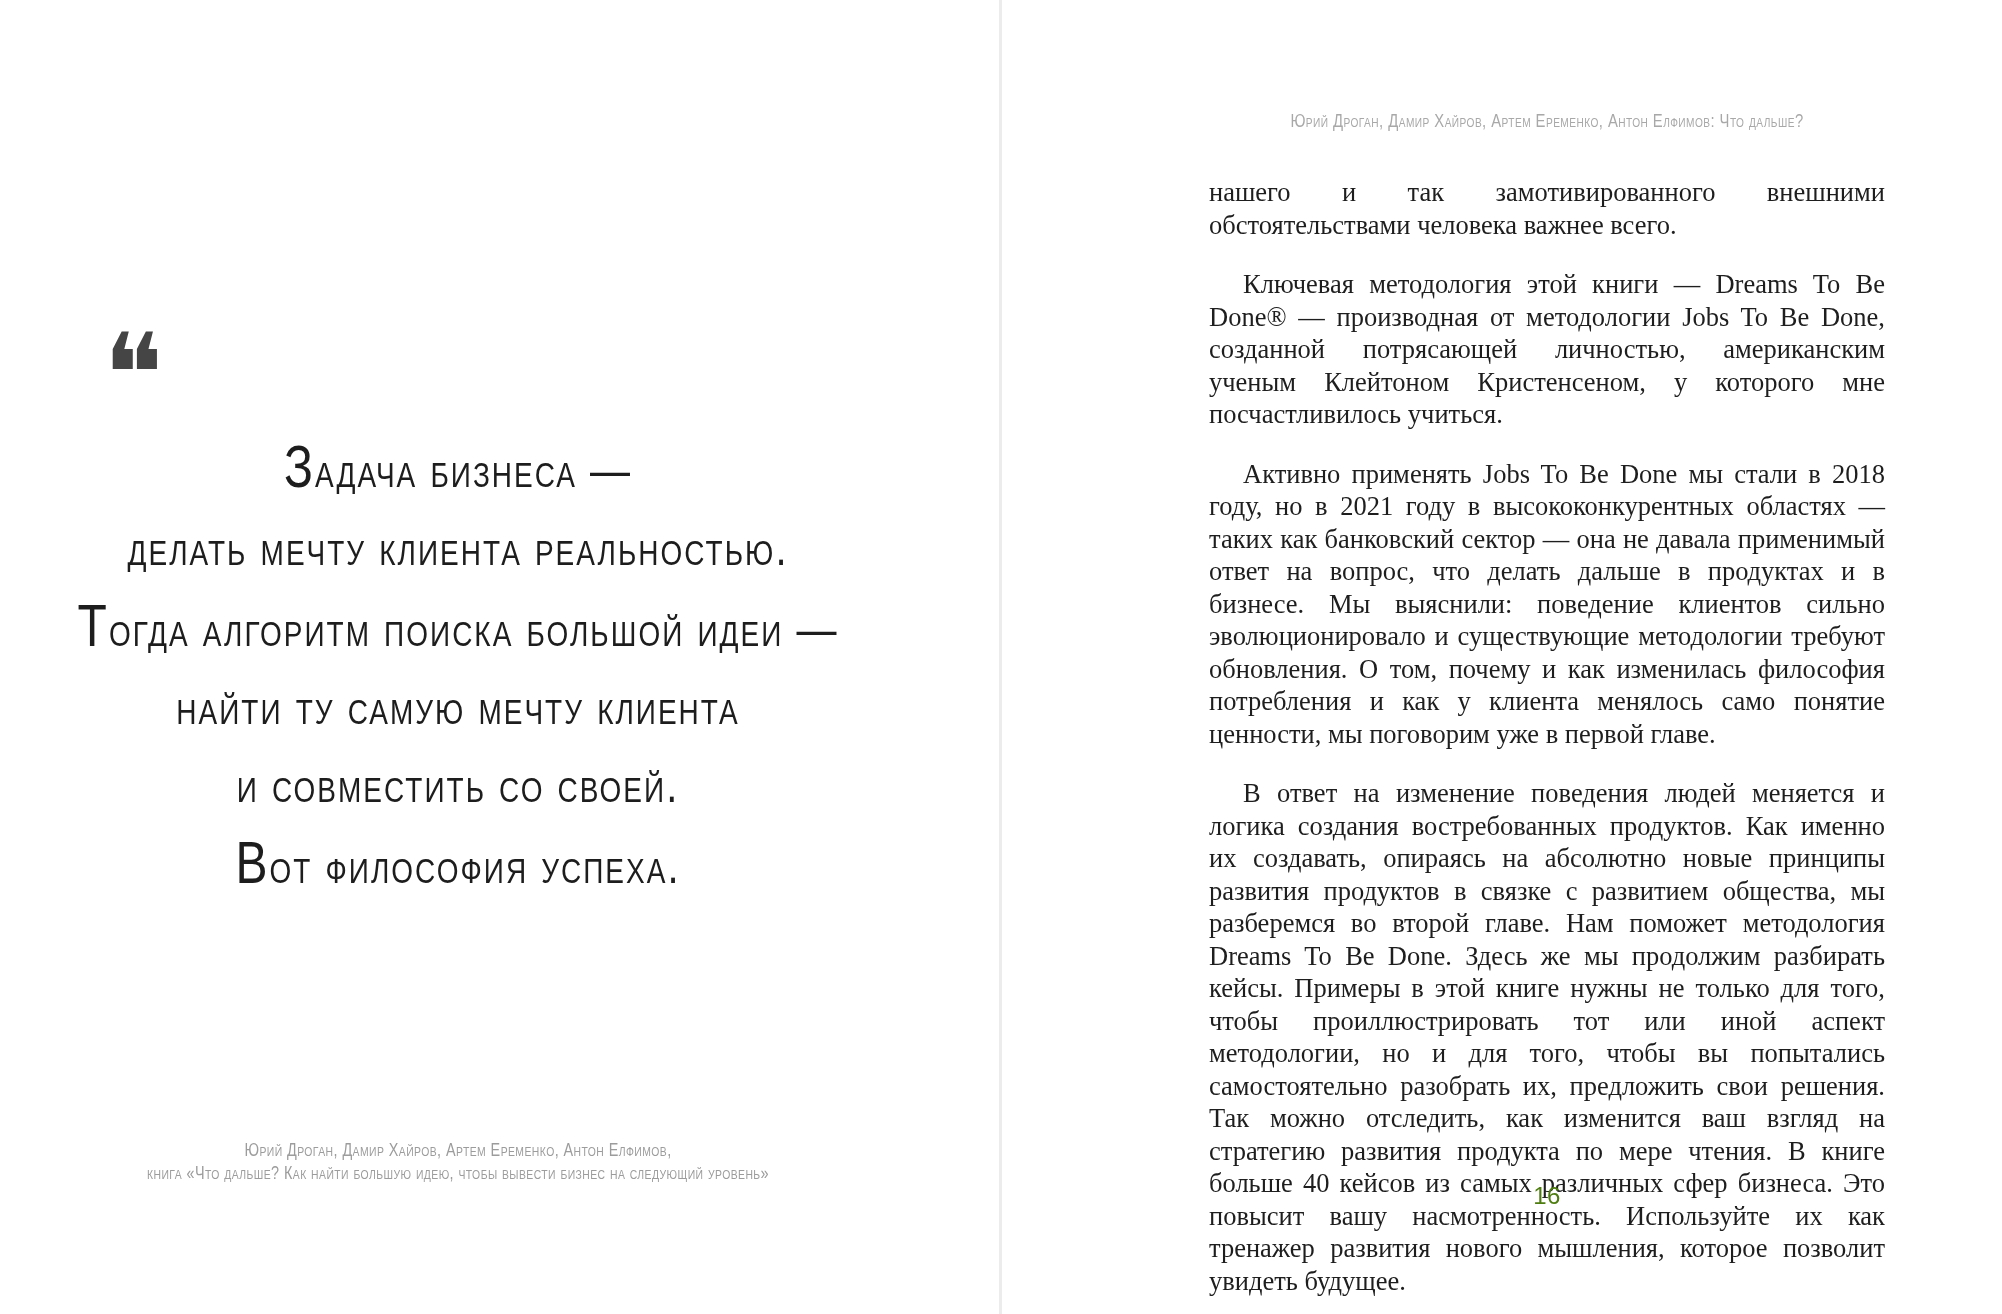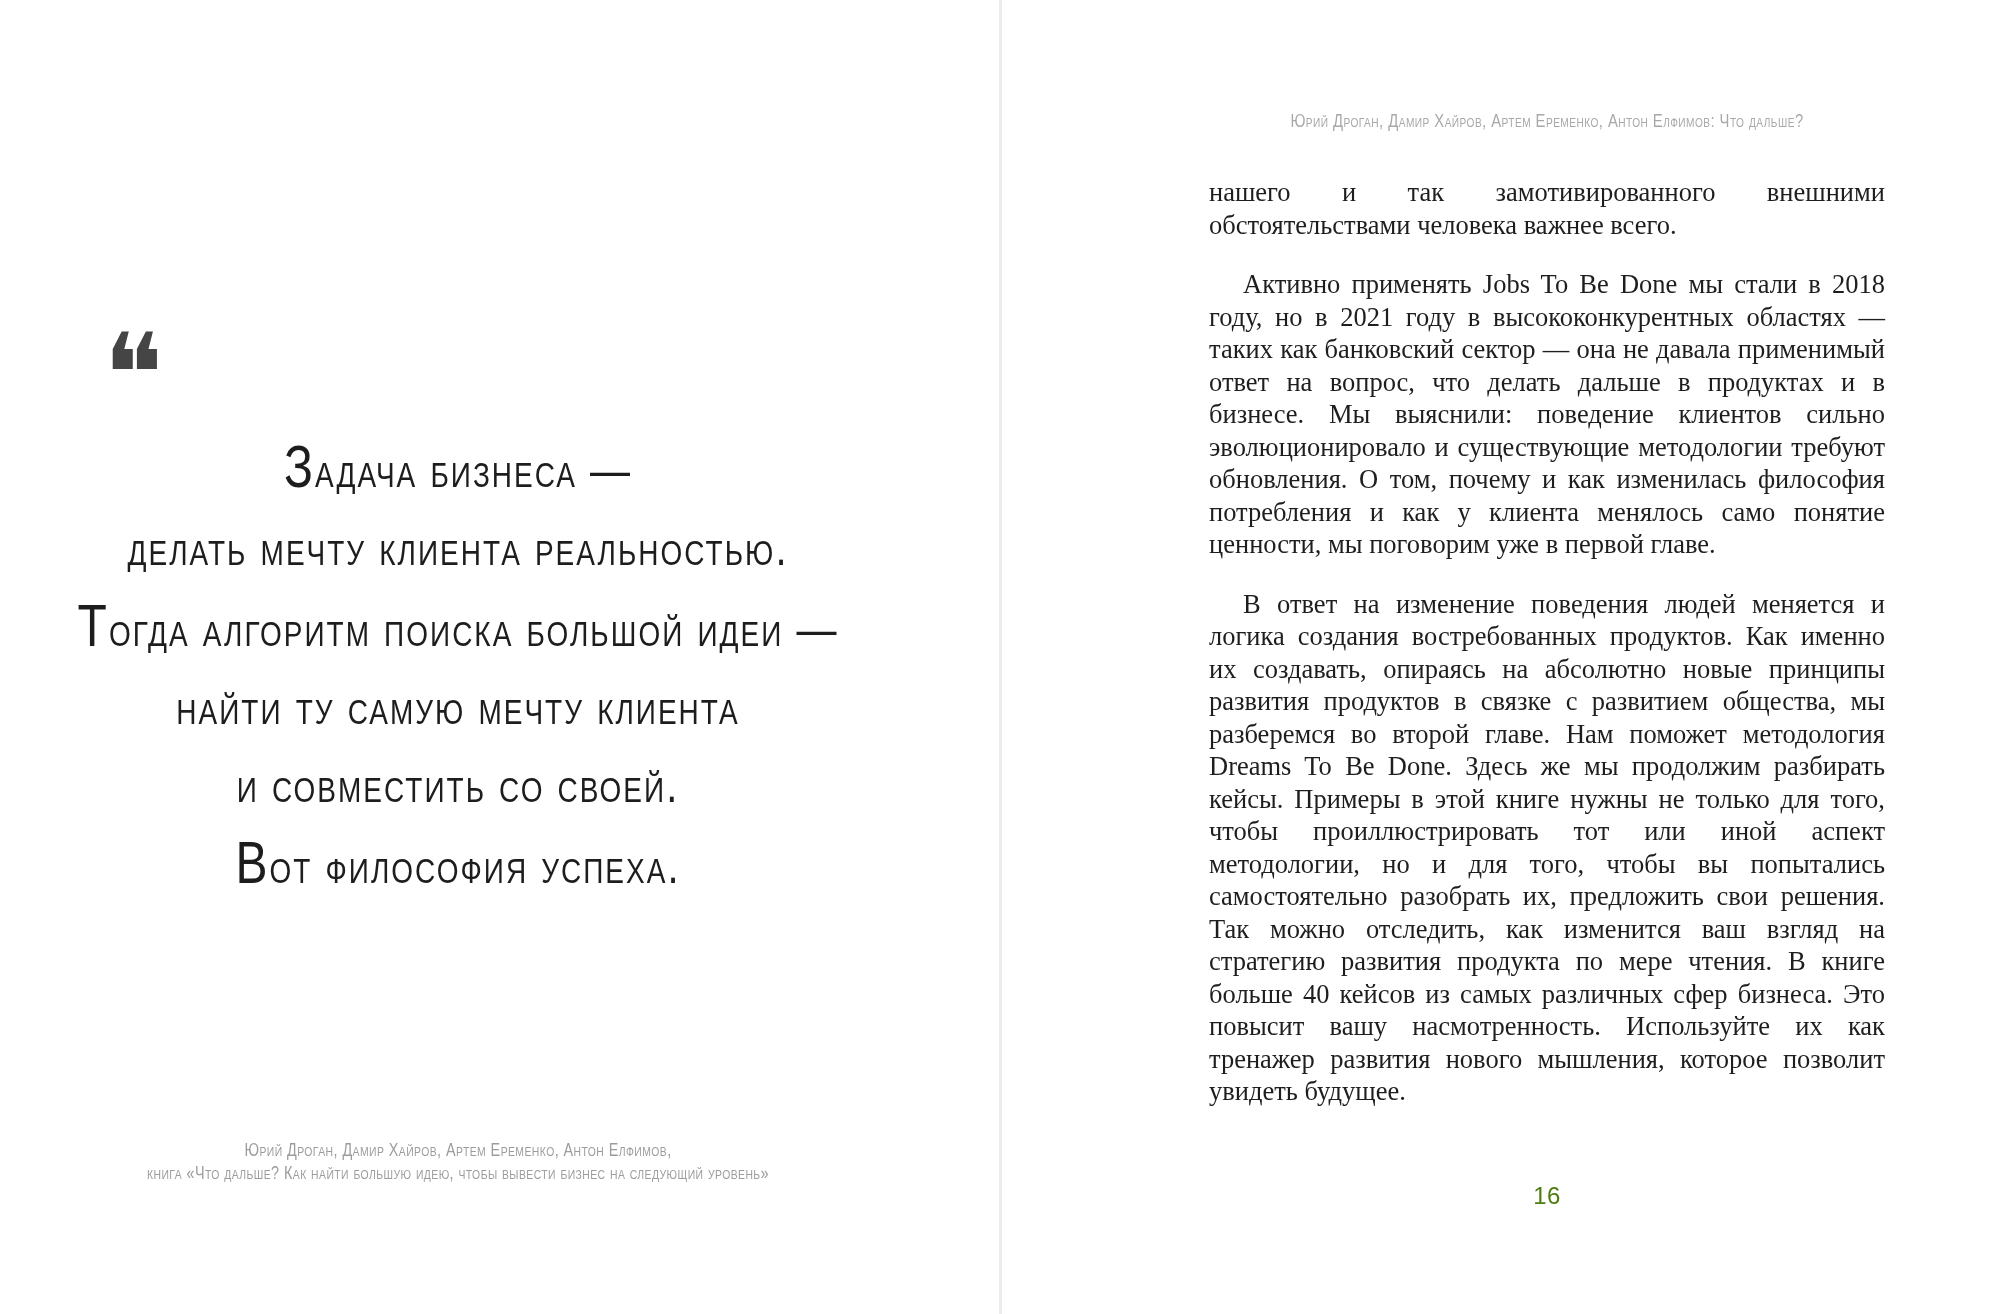--- a/index.html
+++ b/index.html
@@ -153,20 +153,21 @@
   </div>
 
   <div class="seam"></div>
 
   <div class="page-right">
 
     <div class="running-header">Юрий Дроган, Дамир Хайров, Артем Еременко, Антон Елфимов: Что дальше?</div>
 
     <div class="body-text">
       <p class="para">нашего и так замотивированного внешними обстоятельствами человека важнее всего.</p>
+      <p class="para">Ключевая методология этой книги — Dreams To Be Done® — производная от методологии Jobs To Be Done, созданной потрясающей личностью, американским ученым Клейтоном Кристенсеном, у которого мне посчастливилось учиться.</p>
       <p class="para">Активно применять Jobs To Be Done мы стали в 2018 году, но в 2021 году в высококонкурентных областях — таких как банковский сектор — она не давала применимый ответ на вопрос, что делать дальше в продуктах и в бизнесе. Мы выяснили: поведение клиентов сильно эволюционировало и существующие методологии требуют обновления. О том, почему и как изменилась философия потребления и как у клиента менялось само понятие ценности, мы поговорим уже в первой главе.</p>
       <p class="para">В ответ на изменение поведения людей меняется и логика создания востребованных продуктов. Как именно их создавать, опираясь на абсолютно новые принципы развития продуктов в связке с развитием общества, мы разберемся во второй главе. Нам поможет методология Dreams To Be Done. Здесь же мы продолжим разбирать кейсы. Примеры в этой книге нужны не только для того, чтобы проиллюстрировать тот или иной аспект методологии, но и для того, чтобы вы попытались самостоятельно разобрать их, предложить свои решения. Так можно отследить, как изменится ваш взгляд на стратегию развития продукта по мере чтения. В книге больше 40 кейсов из самых различных сфер бизнеса. Это повысит вашу насмотренность. Используйте их как тренажер развития нового мышления, которое позволит увидеть будущее.</p>
     </div>
 
     <div class="page-number">16</div>
 
   </div>
 
 </div>
 

